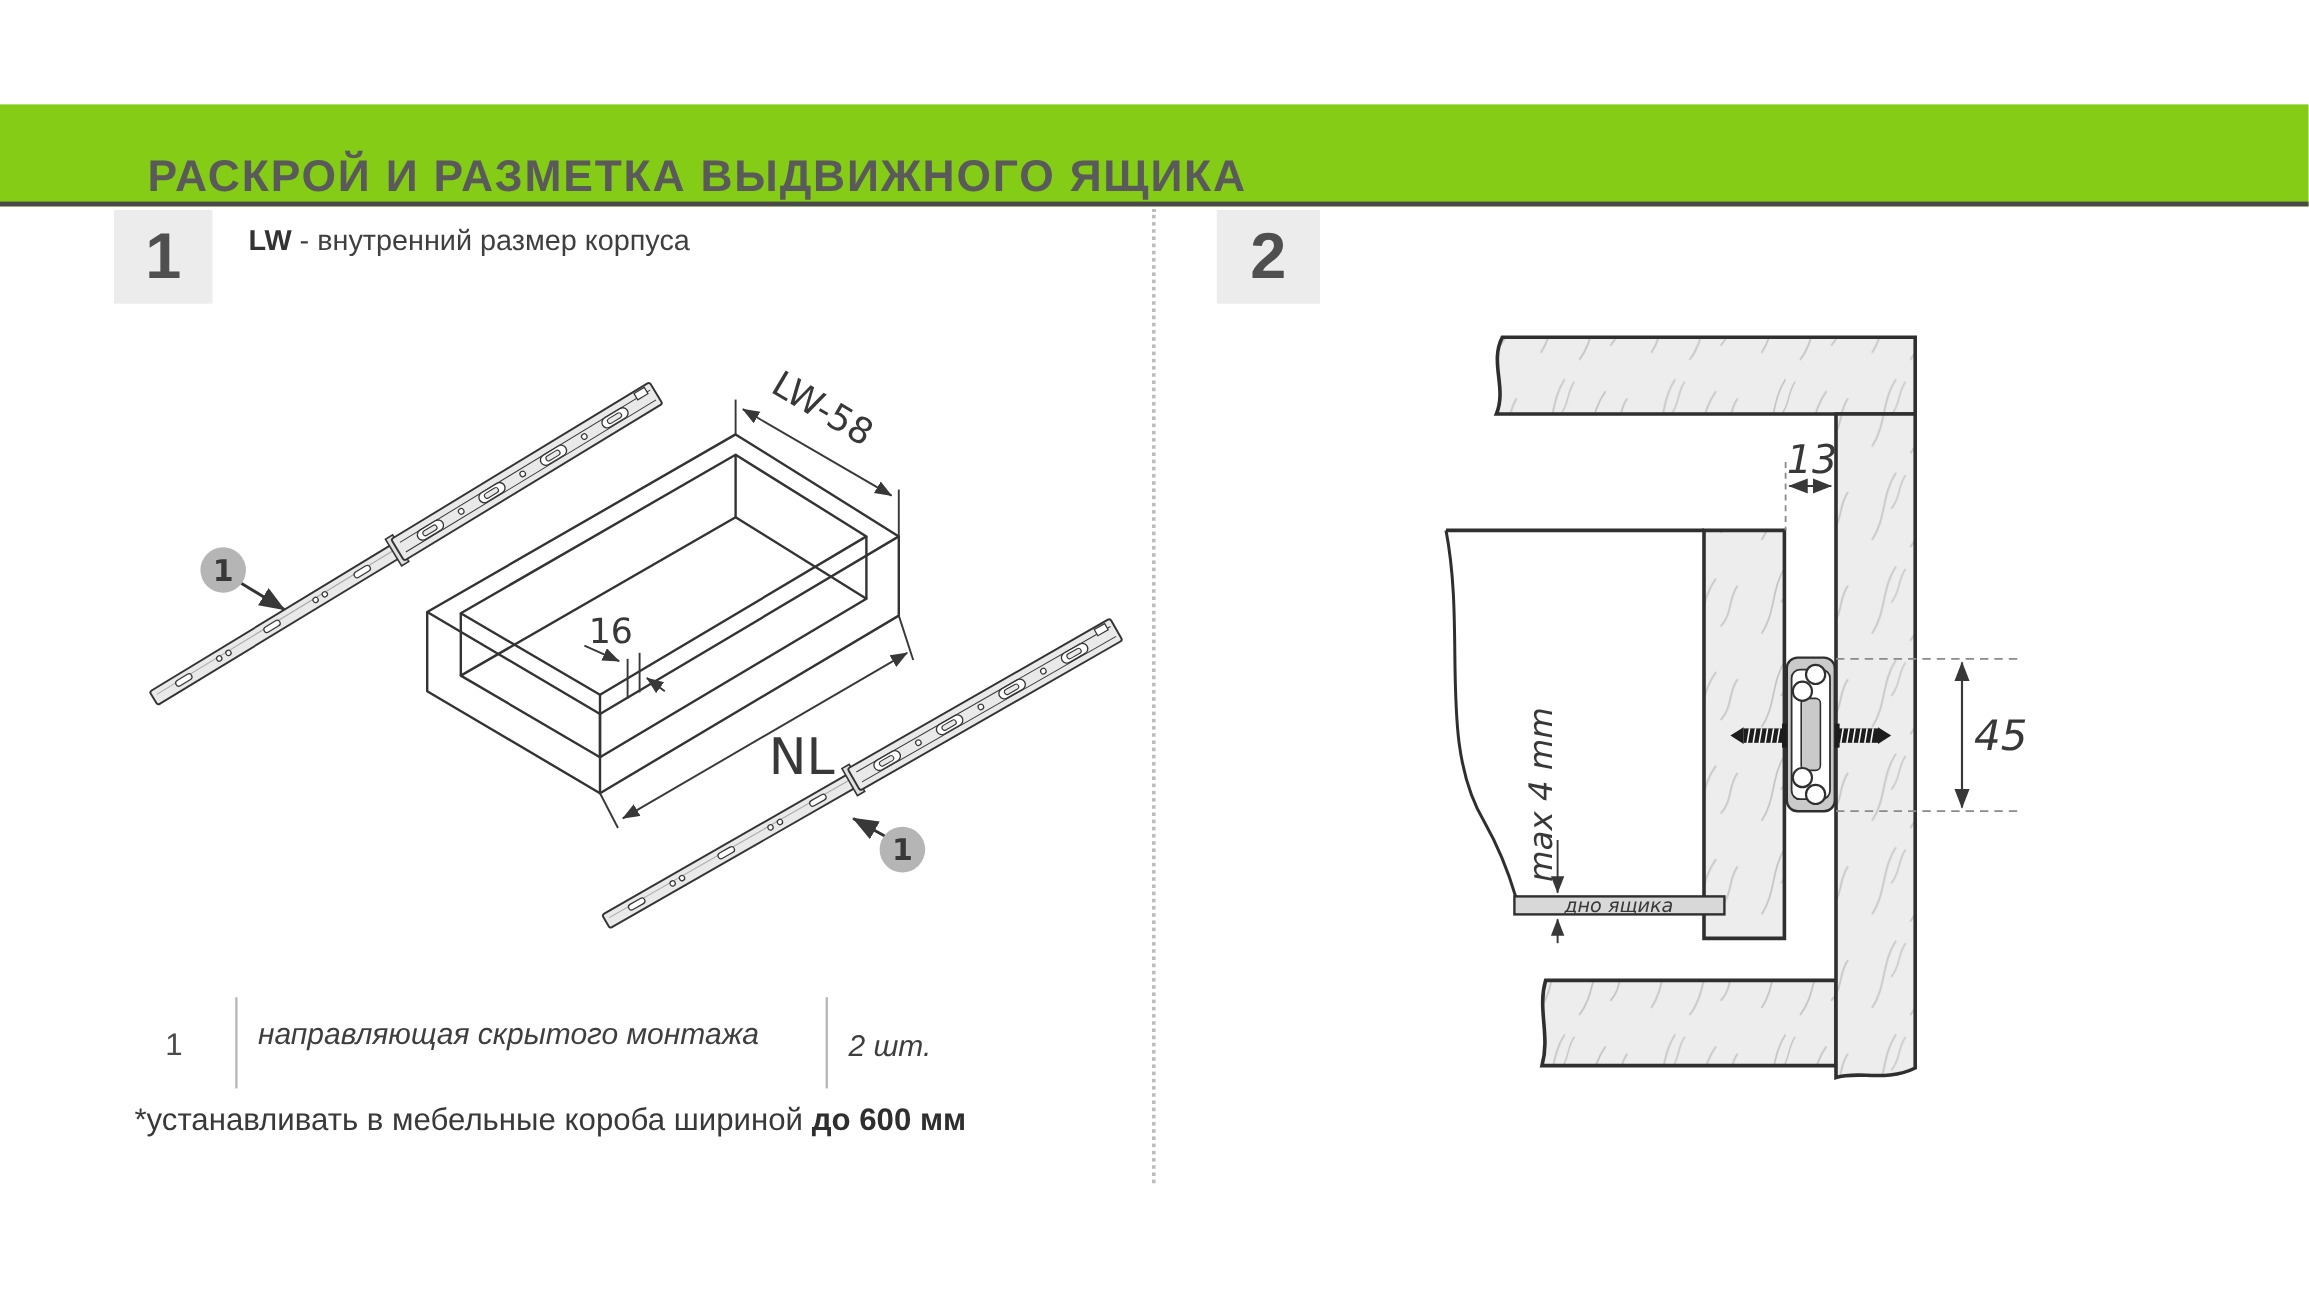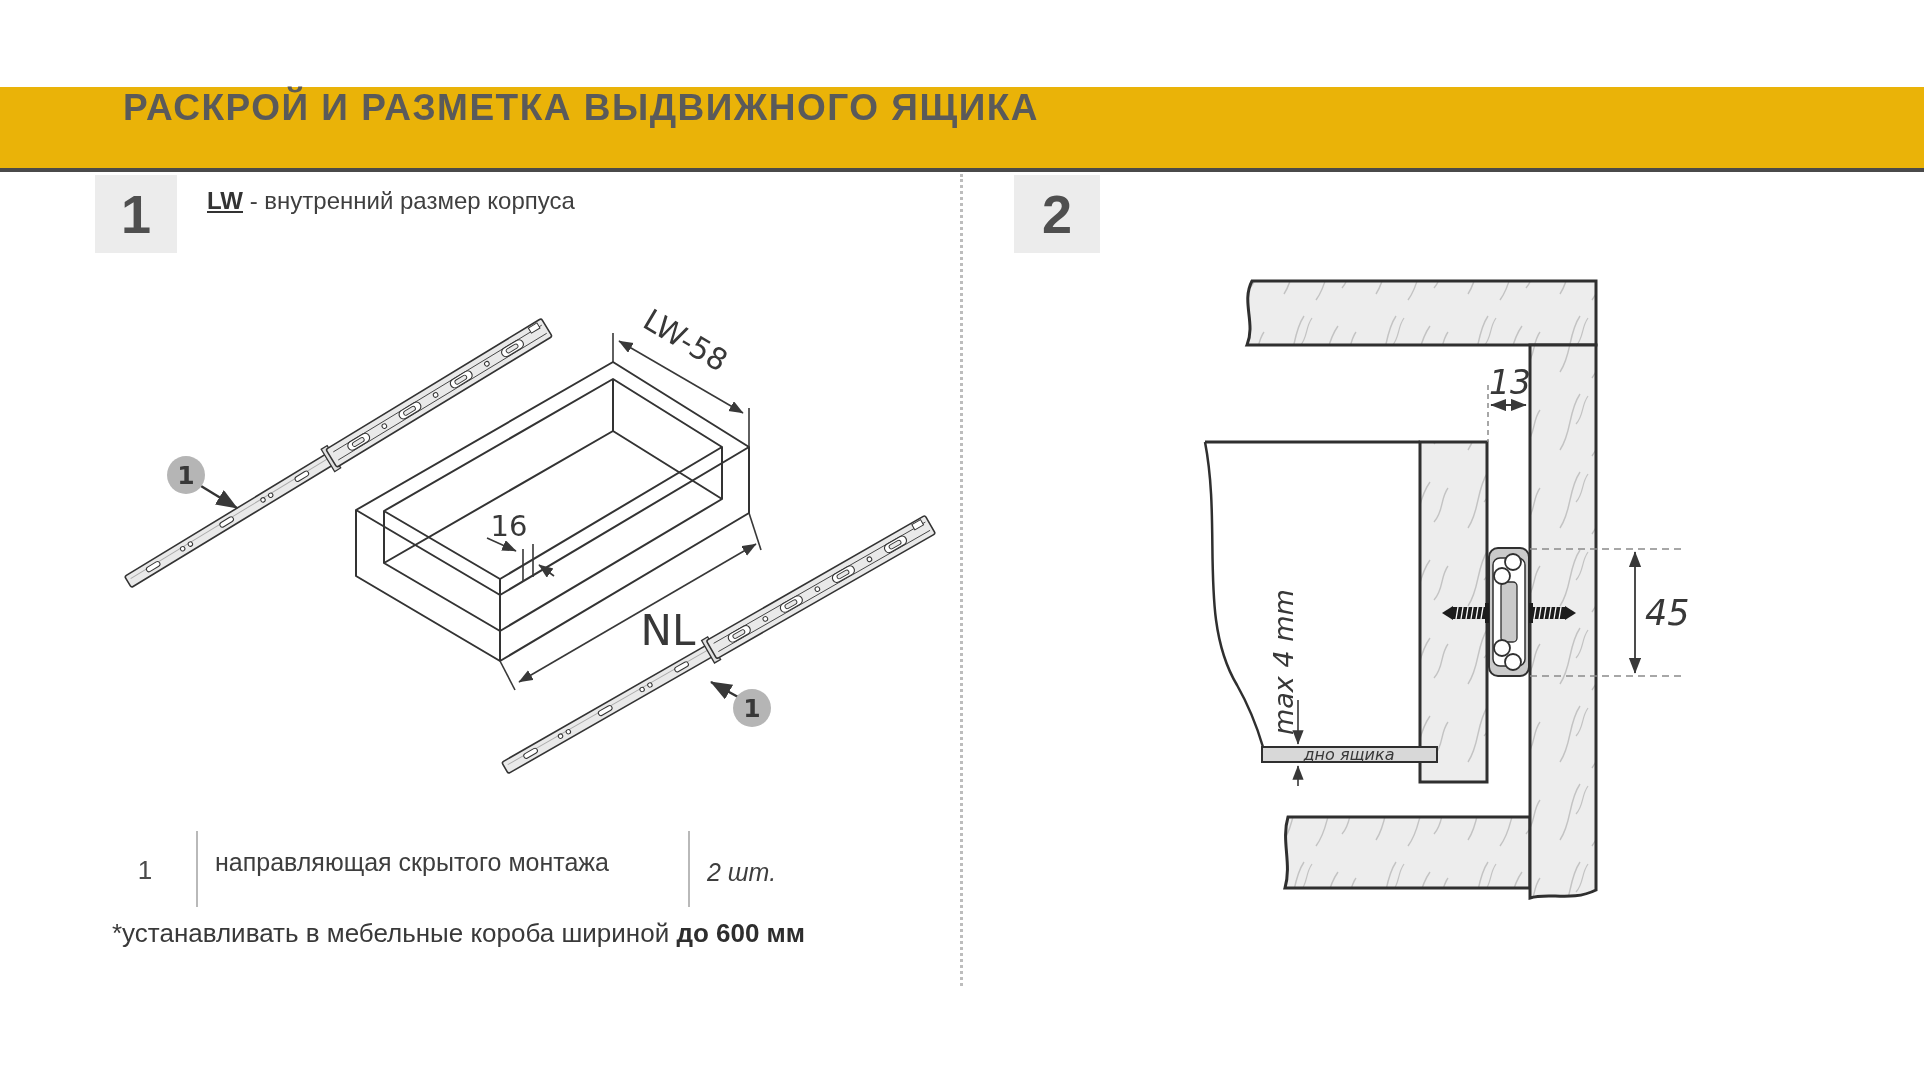--- a/index.html
+++ b/index.html
@@ -1,31 +1,31 @@
 <!DOCTYPE html>
 <html><head>
 <meta charset="utf-8">
 <style>
   html,body{margin:0;padding:0;background:#fff;}
   .page{position:relative;width:1924px;height:1082px;background:#fff;overflow:hidden;
         font-family:"Liberation Sans",sans-serif;color:#3f3f3f;}
-  .title-band{position:absolute;left:0;top:87px;width:1924px;height:81px;background:#eab308;
-        border-bottom:4px solid #4a4a4a;display:flex;align-items:flex-start;}
+  .title-band{position:absolute;left:0;top:87px;width:1924px;height:81px;background:#84cc16;
+        border-bottom:4px solid #4a4a4a;display:flex;align-items:flex-end;}
   .title-band h1{margin:0 0 0 123px;font-size:37px;font-weight:bold;color:#5a5a5a;letter-spacing:1.5px;}
   .num-box{position:absolute;top:175px;background:#ececec;color:#4f4f4f;font-weight:bold;
         font-size:54px;display:flex;align-items:center;justify-content:center;}
   .num-box.s1{left:95px;width:82px;height:78px;}
   .num-box.s2{left:1014px;width:86px;height:78px;}
   .legend{position:absolute;left:207px;top:186px;font-size:24px;line-height:30px;color:#3f3f3f;}
-  .legend b{color:#333;text-decoration:underline;}
+  .legend b{color:#333;}
   .divider{position:absolute;left:960px;top:174px;height:812px;width:0;border-left:3px dotted #bdbdbd;}
   .tbar{position:absolute;top:831px;width:2px;height:76px;background:#b9b9b9;}
   .tbar.b1{left:196px;} .tbar.b2{left:688px;}
   .row-no{position:absolute;left:118px;top:855px;width:54px;text-align:center;font-size:26px;color:#4a4a4a;}
-  .part-name{position:absolute;left:215px;top:847px;font-size:25px;line-height:30px;color:#3e3e3e;}
+  .part-name{position:absolute;left:215px;top:847px;font-size:25px;line-height:30px;color:#3e3e3e;font-style:italic;}
   .qty{position:absolute;left:707px;top:858px;font-size:25px;color:#3e3e3e;font-style:italic;}
   .footnote{position:absolute;left:112px;top:918px;font-size:26px;color:#393939;text-align:center;}
   .footnote b{color:#2e2e2e;}
   svg text{font-family:"DejaVu Sans",sans-serif;fill:#383838;}
   .svg-abs{position:absolute;}
 </style>
 </head>
 <body>
 
 <div class="page">

